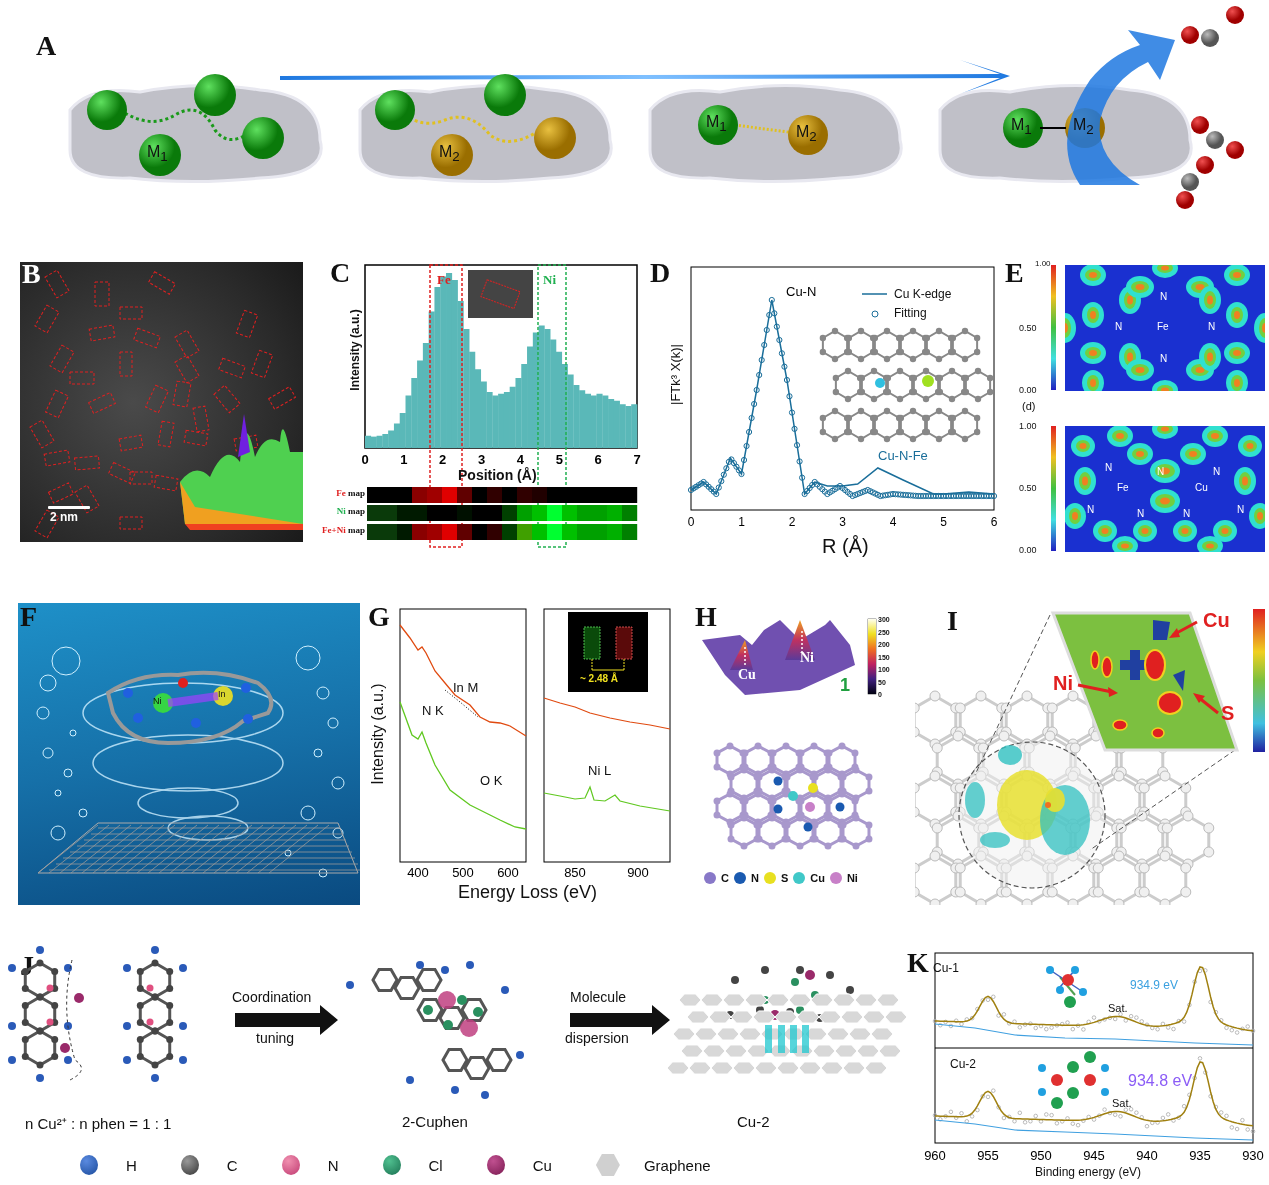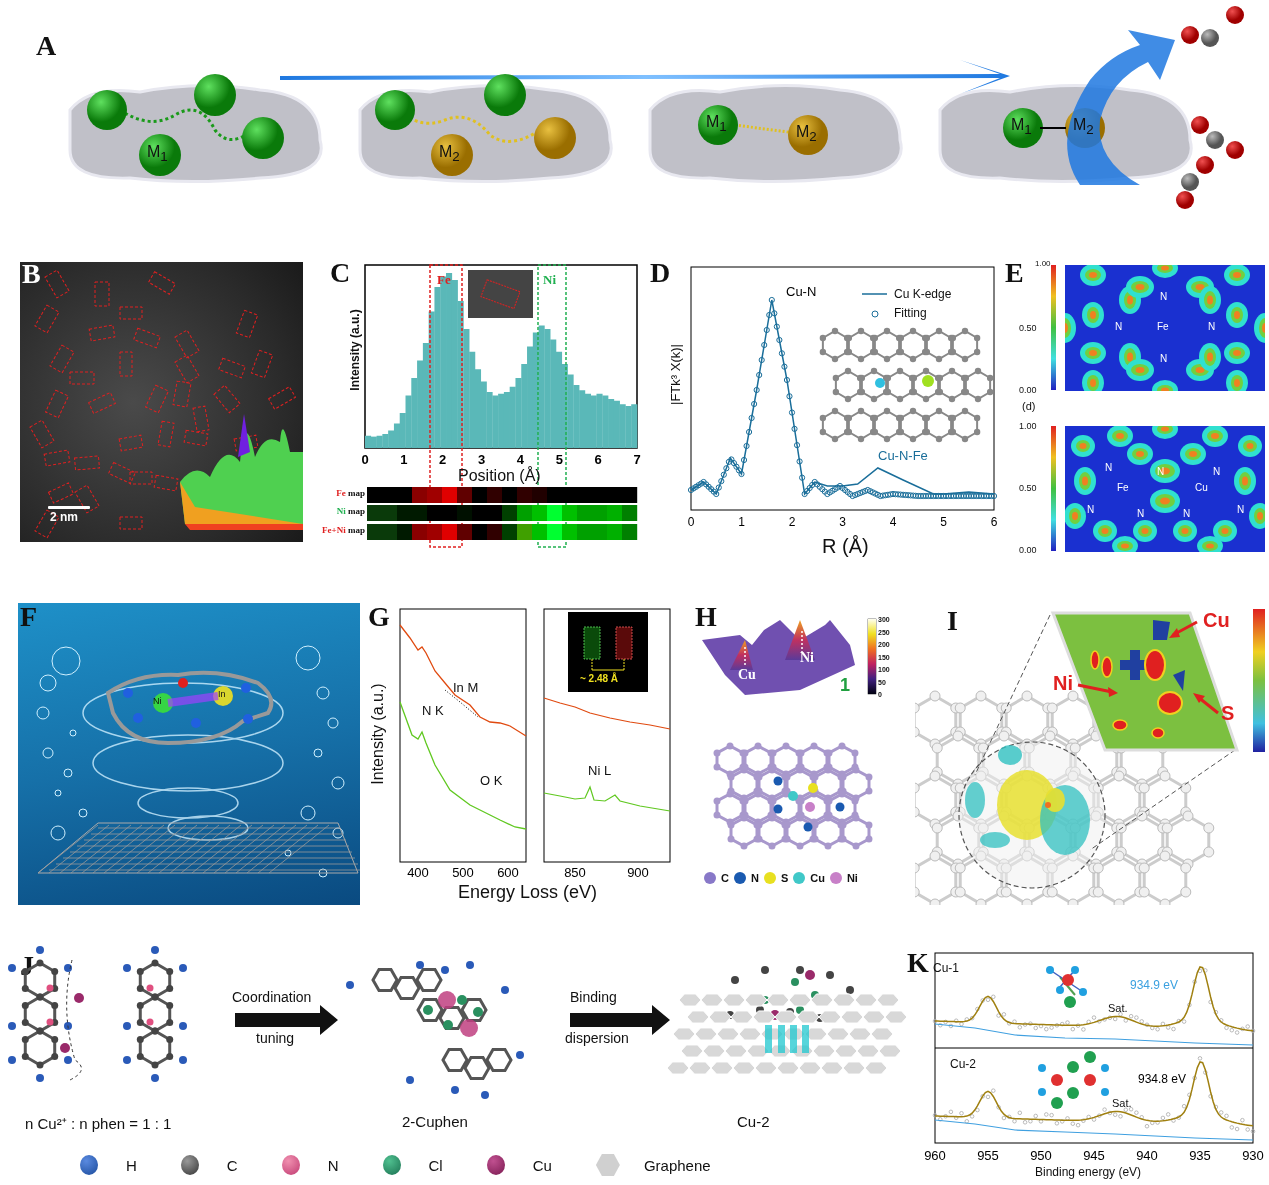--- a/index.html
+++ b/index.html
@@ -260,21 +260,21 @@
         <rect x="232" y="269" width="15.2" height="16" fill="#00c000"></rect>
         <rect x="247" y="269" width="15.2" height="16" fill="#00a000"></rect>
         <rect x="262" y="269" width="15.2" height="16" fill="#00a000"></rect>
         <rect x="277" y="269" width="15.2" height="16" fill="#00b000"></rect>
         <rect x="292" y="269" width="15.2" height="16" fill="#008000"></rect>
       </g>
   </svg>
   <div class="abs" style="left:107px;top:17px;color:#e02020;font-weight:bold;font-family:'Liberation Serif',serif;font-size:13px">Fe</div>
   <div class="abs" style="left:213px;top:17px;color:#20b050;font-weight:bold;font-family:'Liberation Serif',serif;font-size:13px">Ni</div>
   <div class="abs" style="left:-30px;top:88px;transform:rotate(-90deg);font-size:12px;font-weight:bold;width:110px;text-align:center">Intensity (a.u.)</div>
-  <div class="abs" style="left:128px;top:212px;font-size:16px;font-weight:normal">Position (Å)</div>
+  <div class="abs" style="left:128px;top:212px;font-size:14px;font-weight:bold">Position (Å)</div>
   <div class="abs" style="left:0;top:233px;width:35px;text-align:right;font-size:9px;font-weight:bold;font-family:'Liberation Serif',serif"><span style="color:#e02020">Fe</span><span> map</span></div>
   <div class="abs" style="left:0;top:251px;width:35px;text-align:right;font-size:9px;font-weight:bold;font-family:'Liberation Serif',serif"><span style="color:#20b050">Ni</span><span> map</span></div>
   <div class="abs" style="left:-20px;top:270px;width:55px;text-align:right;font-size:9px;font-weight:bold;font-family:'Liberation Serif',serif"><span style="color:#e02020">Fe+Ni</span><span> map</span></div>
 </div>
 
 <div class="abs" style="left:650px;top:255px;width:360px;height:300px">
   <div class="plabel" style="left:0;top:2px">D</div>
   <svg class="abs" width="360" height="300" style="left:0;top:0">
     <rect x="41" y="12" width="303" height="243" fill="none" stroke="#000" stroke-width="1"></rect>
     <polyline id="d-line" fill="none" stroke="#1a6e9a" stroke-width="1.5" points="41,235 53.625,227 66.25,239 80.39,203 91.5,219 106.65,135 121.8,45 136.95,125 154.625,239 164.72500000000002,227 177.35,231 192.5,231 207.64999999999998,229 227.85000000000002,213 253.10000000000002,225 283.4,239 293.5,239 318.75,237 344,239"></polyline>
@@ -1454,21 +1454,21 @@
         <rect x="765" y="85" width="7" height="28"></rect>
         <rect x="778" y="85" width="7" height="28"></rect>
         <rect x="790" y="85" width="7" height="28"></rect>
         <rect x="802" y="85" width="7" height="28"></rect>
       </g>
 
     <g id="j-legend"></g>
   </svg>
   <div class="abs" style="left:232px;top:49px;font-size:14px">Coordination</div>
   <div class="abs" style="left:256px;top:90px;font-size:14px">tuning</div>
-  <div class="abs" style="left:570px;top:49px;font-size:14px">Binding</div>
+  <div class="abs" style="left:570px;top:49px;font-size:14px">Molecule</div>
   <div class="abs" style="left:565px;top:90px;font-size:14px">dispersion</div>
   <div class="abs" style="left:25px;top:173px;font-size:15px">n Cu²⁺ : n phen = 1 : 1</div>
   <div class="abs" style="left:402px;top:173px;font-size:15px">2-Cuphen</div>
   <div class="abs" style="left:737px;top:173px;font-size:15px">Cu-2</div>
   <div class="abs" style="left:80px;top:214px;font-size:15px;display:flex;align-items:center">
     <span style="width:18px;height:20px;border-radius:50%;background:radial-gradient(circle at 35% 30%,#5a8ae0,#1a4a9a);display:inline-block;margin-right:28px"></span>
       <span style="margin-right:44px">H</span>
     <span style="width:18px;height:20px;border-radius:50%;background:radial-gradient(circle at 35% 30%,#999,#333);display:inline-block;margin-right:28px"></span>
       <span style="margin-right:44px">C</span>
     <span style="width:18px;height:20px;border-radius:50%;background:radial-gradient(circle at 35% 30%,#f090b0,#c03a70);display:inline-block;margin-right:28px"></span>
@@ -1645,17 +1645,17 @@
         <text x="126" y="220">950</text>
         <text x="179" y="220">945</text>
         <text x="232" y="220">940</text>
         <text x="285" y="220">935</text>
         <text x="338" y="220">930</text>
       </g>
   </svg>
   <div class="abs" style="left:18px;top:21px;font-size:12px">Cu-1</div>
   <div class="abs" style="left:35px;top:117px;font-size:12px">Cu-2</div>
   <div class="abs" style="left:215px;top:38px;font-size:12px;color:#3aa0e0">934.9 eV</div>
-  <div class="abs" style="left:223px;top:132px;font-size:12px;color:#000000">934.8 eV</div>
+  <div class="abs" style="left:213px;top:132px;font-size:16px;color:#8b5cf6">934.8 eV</div>
   <div class="abs" style="left:193px;top:62px;font-size:11px">Sat.</div>
   <div class="abs" style="left:197px;top:157px;font-size:11px">Sat.</div>
   <div class="abs" style="left:120px;top:225px;font-size:12px">Binding energy (eV)</div>
 </div>
 
 </body></html>

